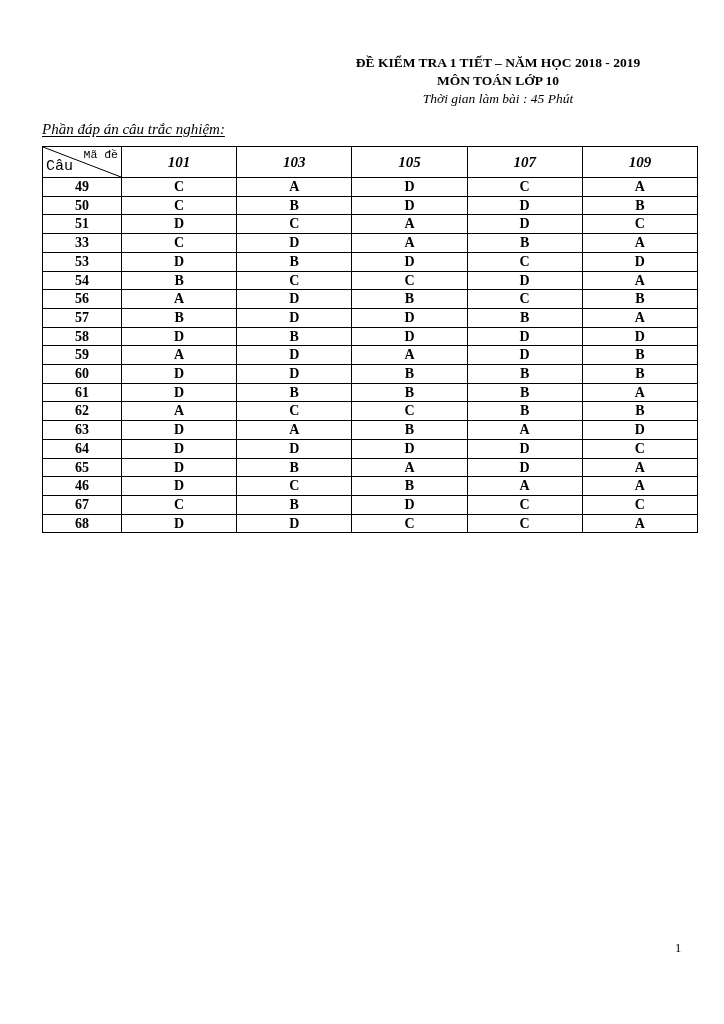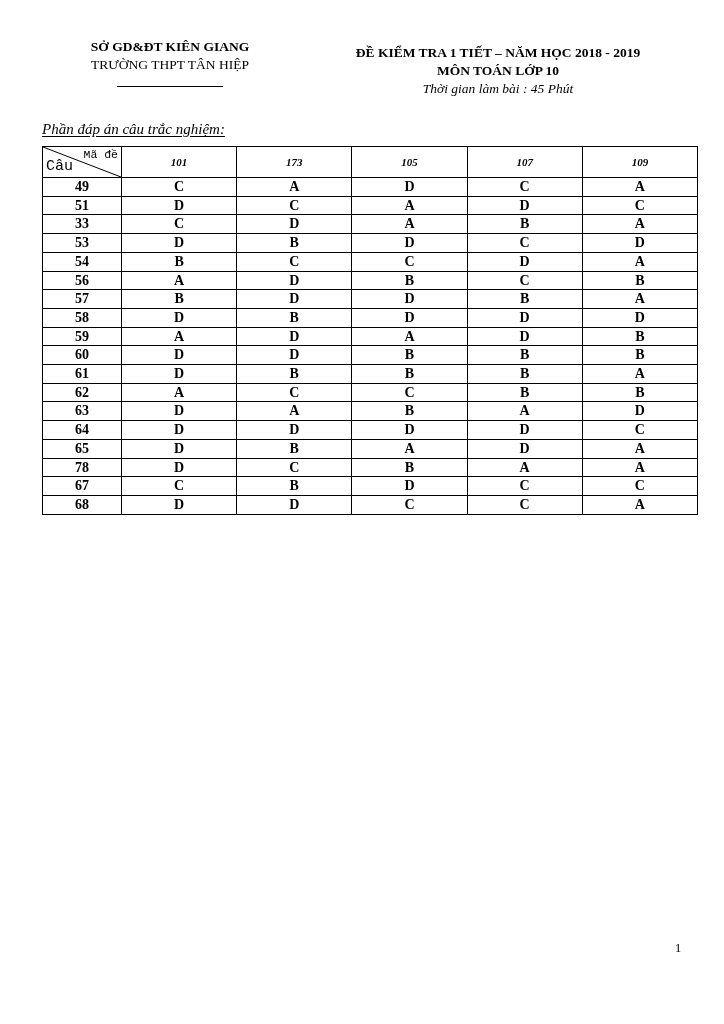--- a/index.html
+++ b/index.html
@@ -30,21 +30,21 @@
   .header-left .l1 { font-weight: bold; }
   .header-left .rule {
     width: 106px;
     height: 0;
     border-top: 1.6px solid #000;
     margin: 12px auto 0 auto;
   }
   .header-right {
     position: absolute;
     left: 318px;
-    top: 44px;
+    top: 54px;
     width: 360px;
     text-align: center;
     font-size: 13.5px;
     line-height: 18px;
   }
   .header-right .l1, .header-right .l2 { font-weight: bold; }
   .header-right .l3 { font-style: italic; }
 
   
   .section-title {
@@ -95,21 +95,21 @@
     right: 3px;
     font-size: 11.5px;
   }
   .corner-bottom {
     position: absolute;
     bottom: 2px;
     left: 3px;
     font-size: 15px;
   }
   th.col-header {
-    font-size: 11px;
+    font-size: 15px;
     font-weight: bold;
     font-style: italic;
   }
   td.question-cell,
   td.answer-cell {
     height: 17.7px;
     line-height: 17.7px;
     font-size: 14px;
     font-weight: bold;
   }
@@ -122,61 +122,64 @@
     width: 20px;
     text-align: center;
     font-size: 12.5px;
   }
 </style>
 </head>
 <body>
 
 <div class="page">
 
-  <div class="header-left">
-    <div class="l1">SỞ GD&amp;ĐT KIÊN GIANG</div>
-    <div class="l2">TRƯỜNG THPT TÂN HIỆP</div>
-    <div class="rule"></div>
-  </div>
 
   <div class="header-right">
     <div class="l1">ĐỀ KIỂM TRA 1 TIẾT – NĂM HỌC 2018 - 2019</div>
     <div class="l2">MÔN TOÁN LỚP 10</div>
     <div class="l3">Thời gian làm bài : 45 Phút</div>
   </div>
 
   <div class="section-title">Phần đáp án câu trắc nghiệm:</div>
 
   <table class="answer-table">
     <thead>
       <tr id="header-row">
         <th class="corner-cell">
           <svg class="diag" viewBox="0 0 100 100" preserveAspectRatio="none">
             <line x1="0" y1="0" x2="100" y2="100" stroke="#000" stroke-width="1" vector-effect="non-scaling-stroke"></line>
           </svg>
           <span class="corner-top">Mã đề</span>
           <span class="corner-bottom">Câu</span>
         </th>
       <th class="col-header">101</th>
-          <th class="col-header">173</th>
+          <th class="col-header">103</th>
           <th class="col-header">105</th>
           <th class="col-header">107</th>
           <th class="col-header">109</th>
         </tr>
     </thead>
     <tbody id="answer-body">
         <tr>
           <td class="question-cell">49</td>
           <td class="answer-cell">C</td>
           <td class="answer-cell">A</td>
           <td class="answer-cell">D</td>
           <td class="answer-cell">C</td>
           <td class="answer-cell">A</td>
         </tr>
         <tr>
+          <td class="question-cell">50</td>
+          <td class="answer-cell">C</td>
+          <td class="answer-cell">B</td>
+          <td class="answer-cell">D</td>
+          <td class="answer-cell">D</td>
+          <td class="answer-cell">B</td>
+        </tr>
+        <tr>
           <td class="question-cell">51</td>
           <td class="answer-cell">D</td>
           <td class="answer-cell">C</td>
           <td class="answer-cell">A</td>
           <td class="answer-cell">D</td>
           <td class="answer-cell">C</td>
         </tr>
         <tr>
           <td class="question-cell">33</td>
           <td class="answer-cell">C</td>
@@ -275,21 +278,21 @@
         </tr>
         <tr>
           <td class="question-cell">65</td>
           <td class="answer-cell">D</td>
           <td class="answer-cell">B</td>
           <td class="answer-cell">A</td>
           <td class="answer-cell">D</td>
           <td class="answer-cell">A</td>
         </tr>
         <tr>
-          <td class="question-cell">78</td>
+          <td class="question-cell">46</td>
           <td class="answer-cell">D</td>
           <td class="answer-cell">C</td>
           <td class="answer-cell">B</td>
           <td class="answer-cell">A</td>
           <td class="answer-cell">A</td>
         </tr>
         <tr>
           <td class="question-cell">67</td>
           <td class="answer-cell">C</td>
           <td class="answer-cell">B</td>

